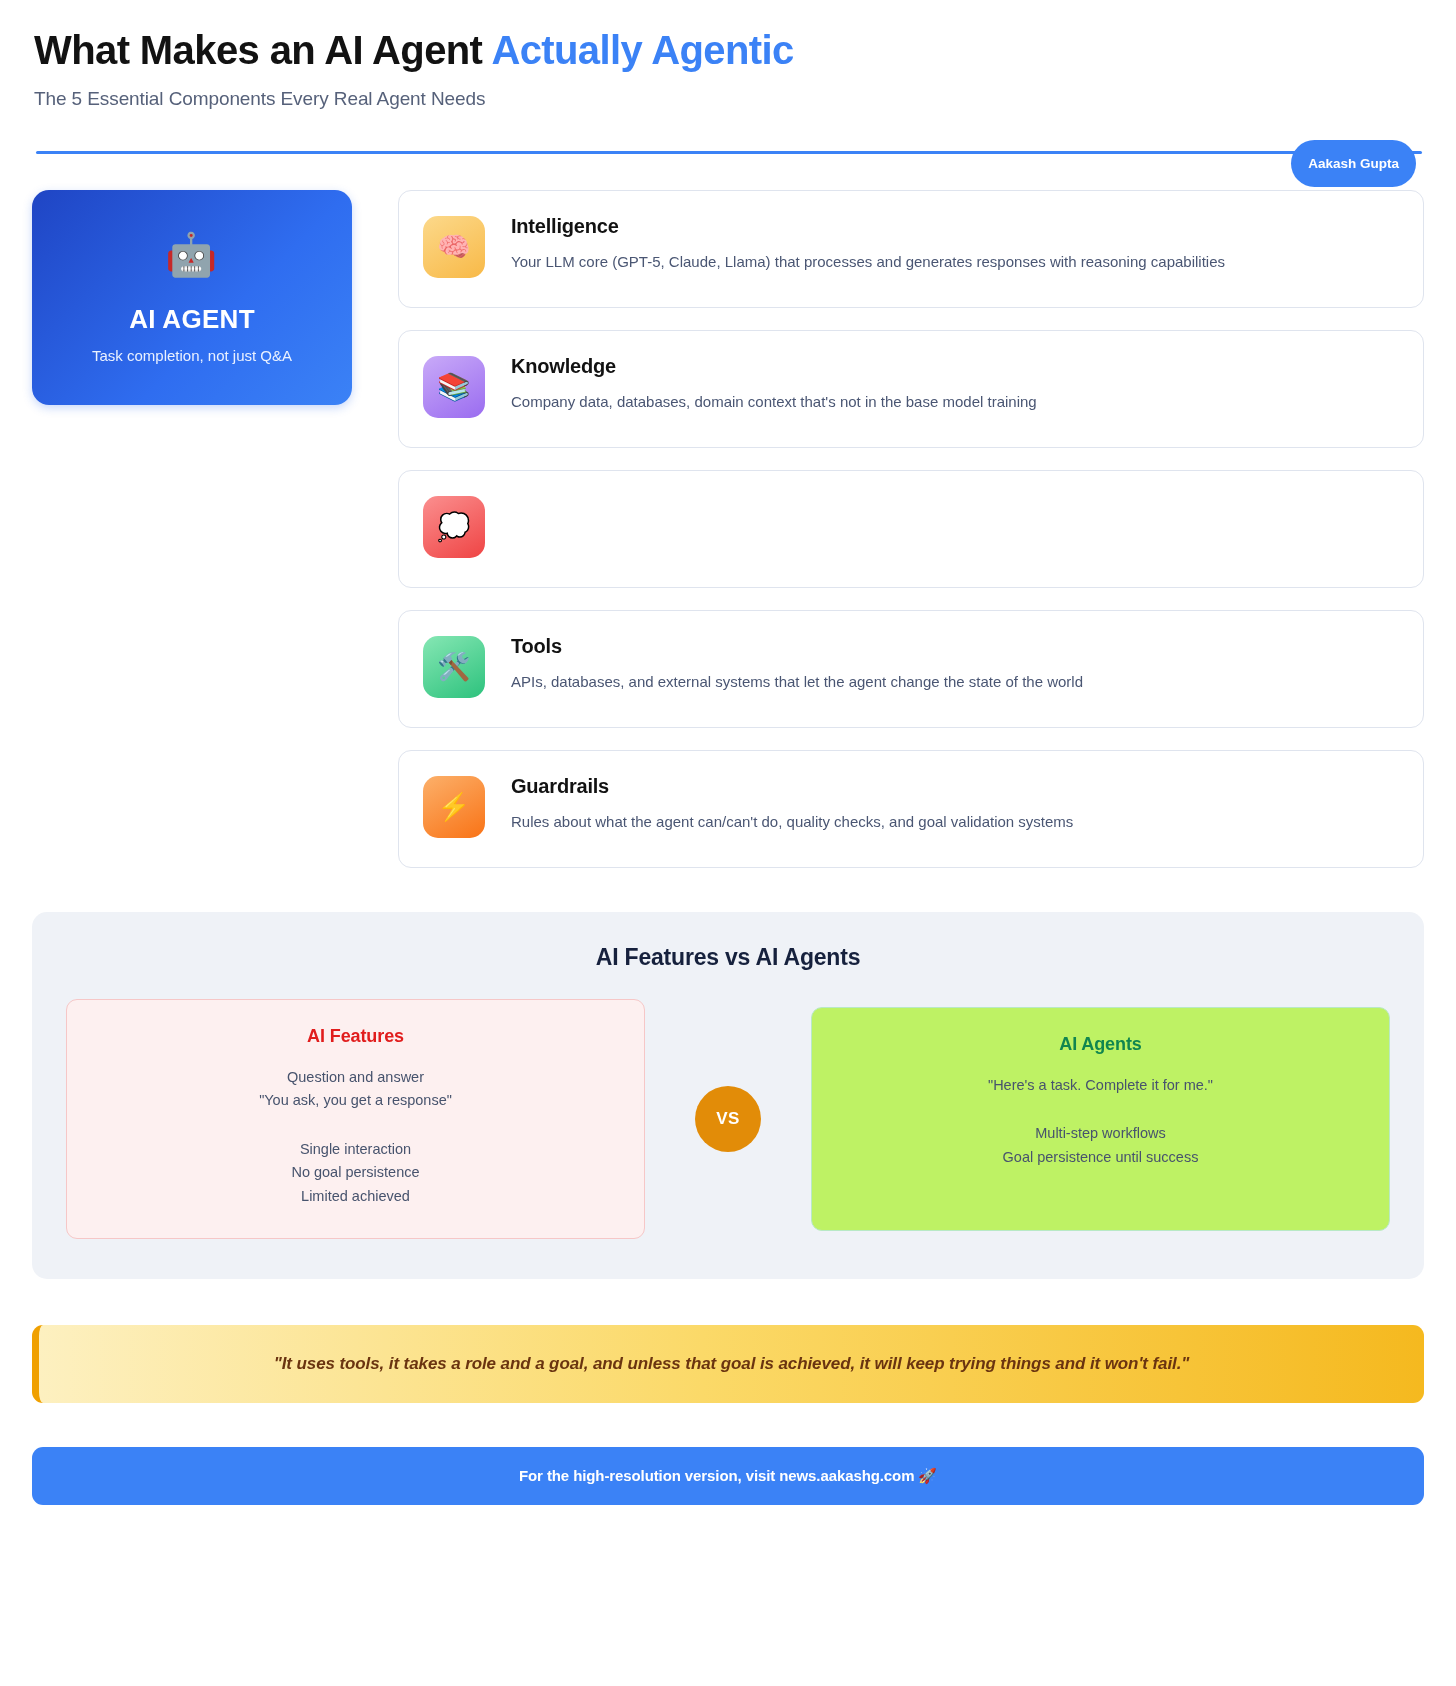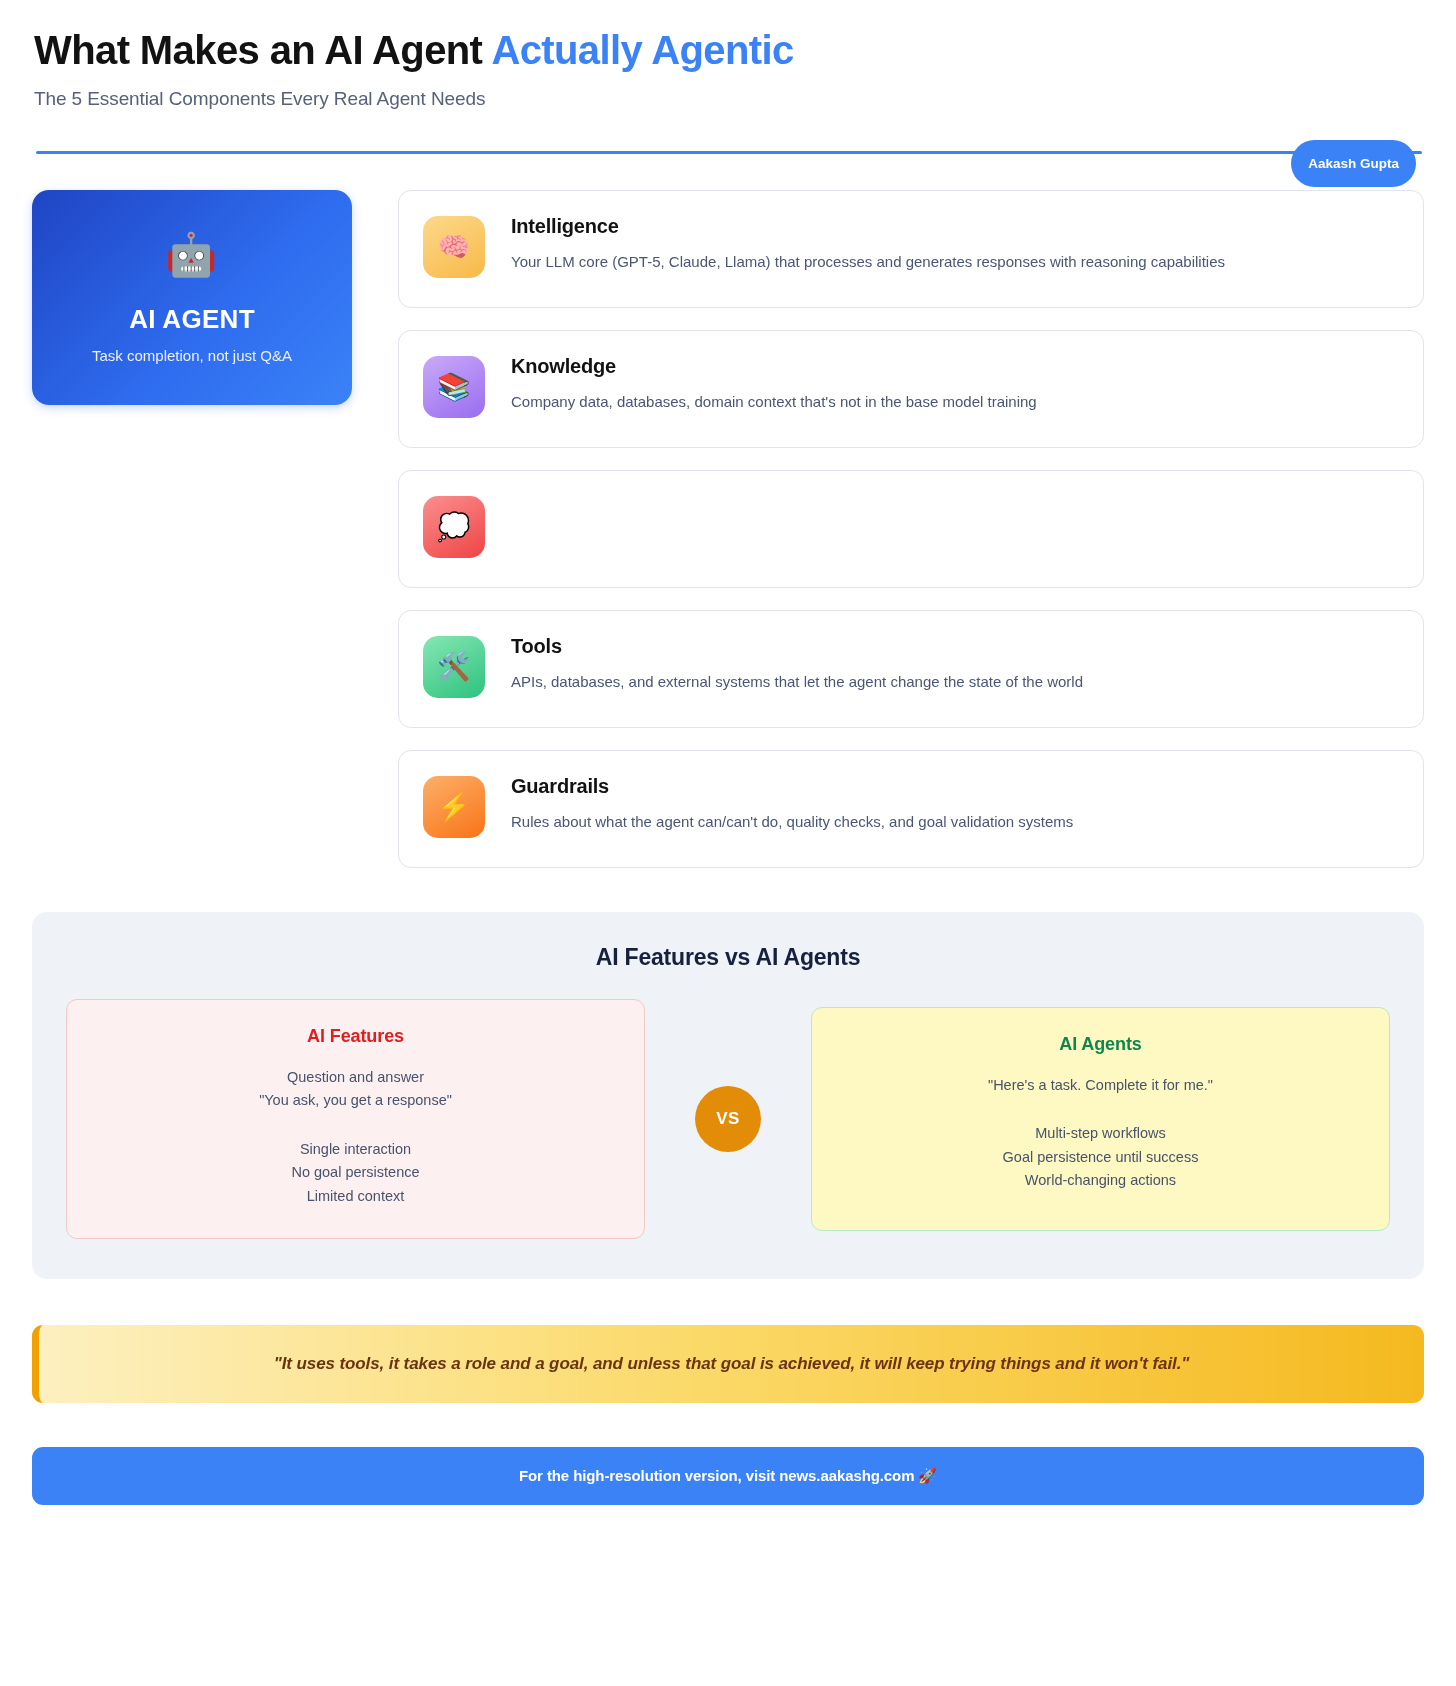--- a/index.html
+++ b/index.html
@@ -168,21 +168,21 @@
     border-radius: 11px;
     padding: 26px 20px 30px 20px;
     text-align: center;
     min-height: 224px;
   }
   .card-features {
     background: #fdf0f0;
     border: 1px solid #f6c7c7;
   }
   .card-agents {
-    background: #fef9c3;
+    background: #bef264;
     border: 1px solid #b8e9c6;
   }
   .cc-title { font-size: 18px; font-weight: 700; letter-spacing: -0.1px; }
   .cc-title.red   { color: #e11d1d; }
   .cc-title.green { color: #10864f; }
   .cc-line {
     font-size: 14.5px;
     color: #47536d;
     line-height: 1.62;
   }
@@ -311,37 +311,36 @@
 
       <div class="compare-card card-features">
         <div class="cc-title red">AI Features</div>
         <div class="cc-group-1">
           <div class="cc-line">Question and answer</div>
           <div class="cc-line">"You ask, you get a response"</div>
         </div>
         <div class="cc-group-2">
           <div class="cc-line">Single interaction</div>
           <div class="cc-line">No goal persistence</div>
-          <div class="cc-line">Limited context</div>
+          <div class="cc-line">Limited achieved</div>
         </div>
       </div>
 
       <div class="vs-wrap">
         <div class="vs-circle">VS</div>
       </div>
 
       <div class="compare-card card-agents">
         <div class="cc-title green">AI Agents</div>
         <div class="cc-group-1">
           <div class="cc-line">"Here's a task. Complete it for me."</div>
         </div>
         <div class="cc-group-2">
           <div class="cc-line">Multi-step workflows</div>
           <div class="cc-line">Goal persistence until success</div>
-          <div class="cc-line">World-changing actions</div>
         </div>
       </div>
 
     </div>
   </div>
 
   <div class="quote-banner">
     <div class="quote-text">"It uses tools, it takes a role and a goal, and unless that goal is achieved, it will keep trying things and it won't fail."</div>
   </div>
 

